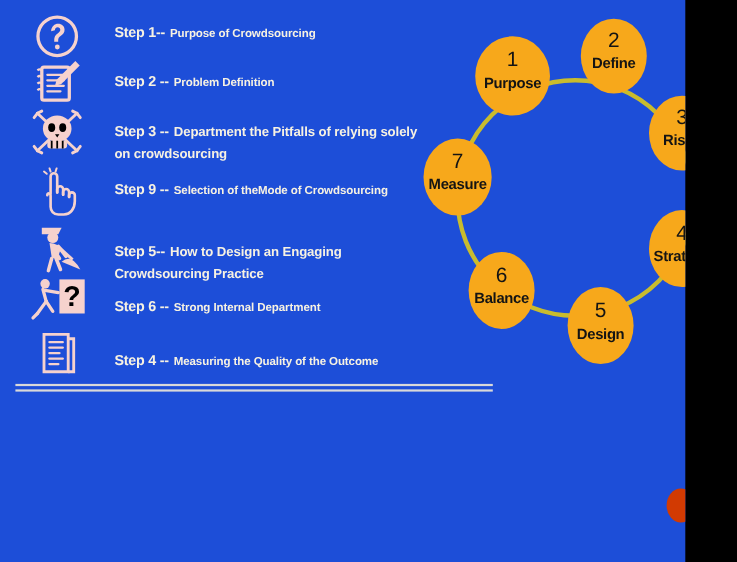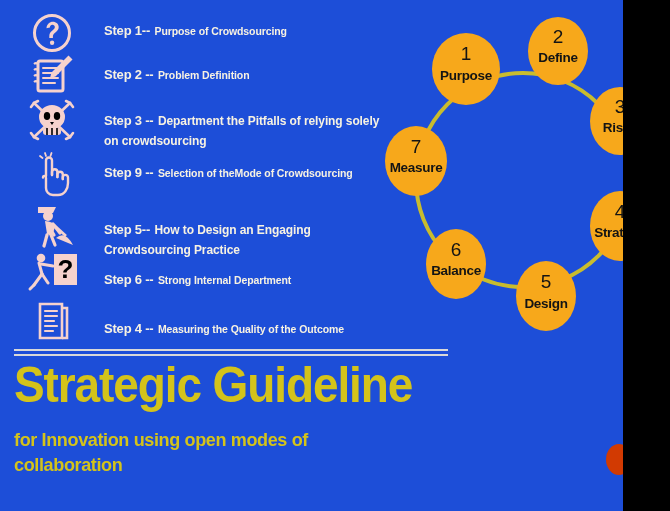--- a/index.html
+++ b/index.html
@@ -356,20 +356,16 @@
         <text class="node-lab" x="40" y="164">Measure</text>
       </g>
     </svg>
   </div>
 
   <div id="divider">
     <div class="rule-a"></div>
     <div class="rule-b"></div>
   </div>
 
-  <div id="title-block">
-    <div id="main-title">Strategic Guideline</div>
-    <div id="subtitle">for Innovation using open modes of collaboration</div>
-  </div>
 
   <div id="accent-dot"></div>
 
 </div>
 
 </body></html>

